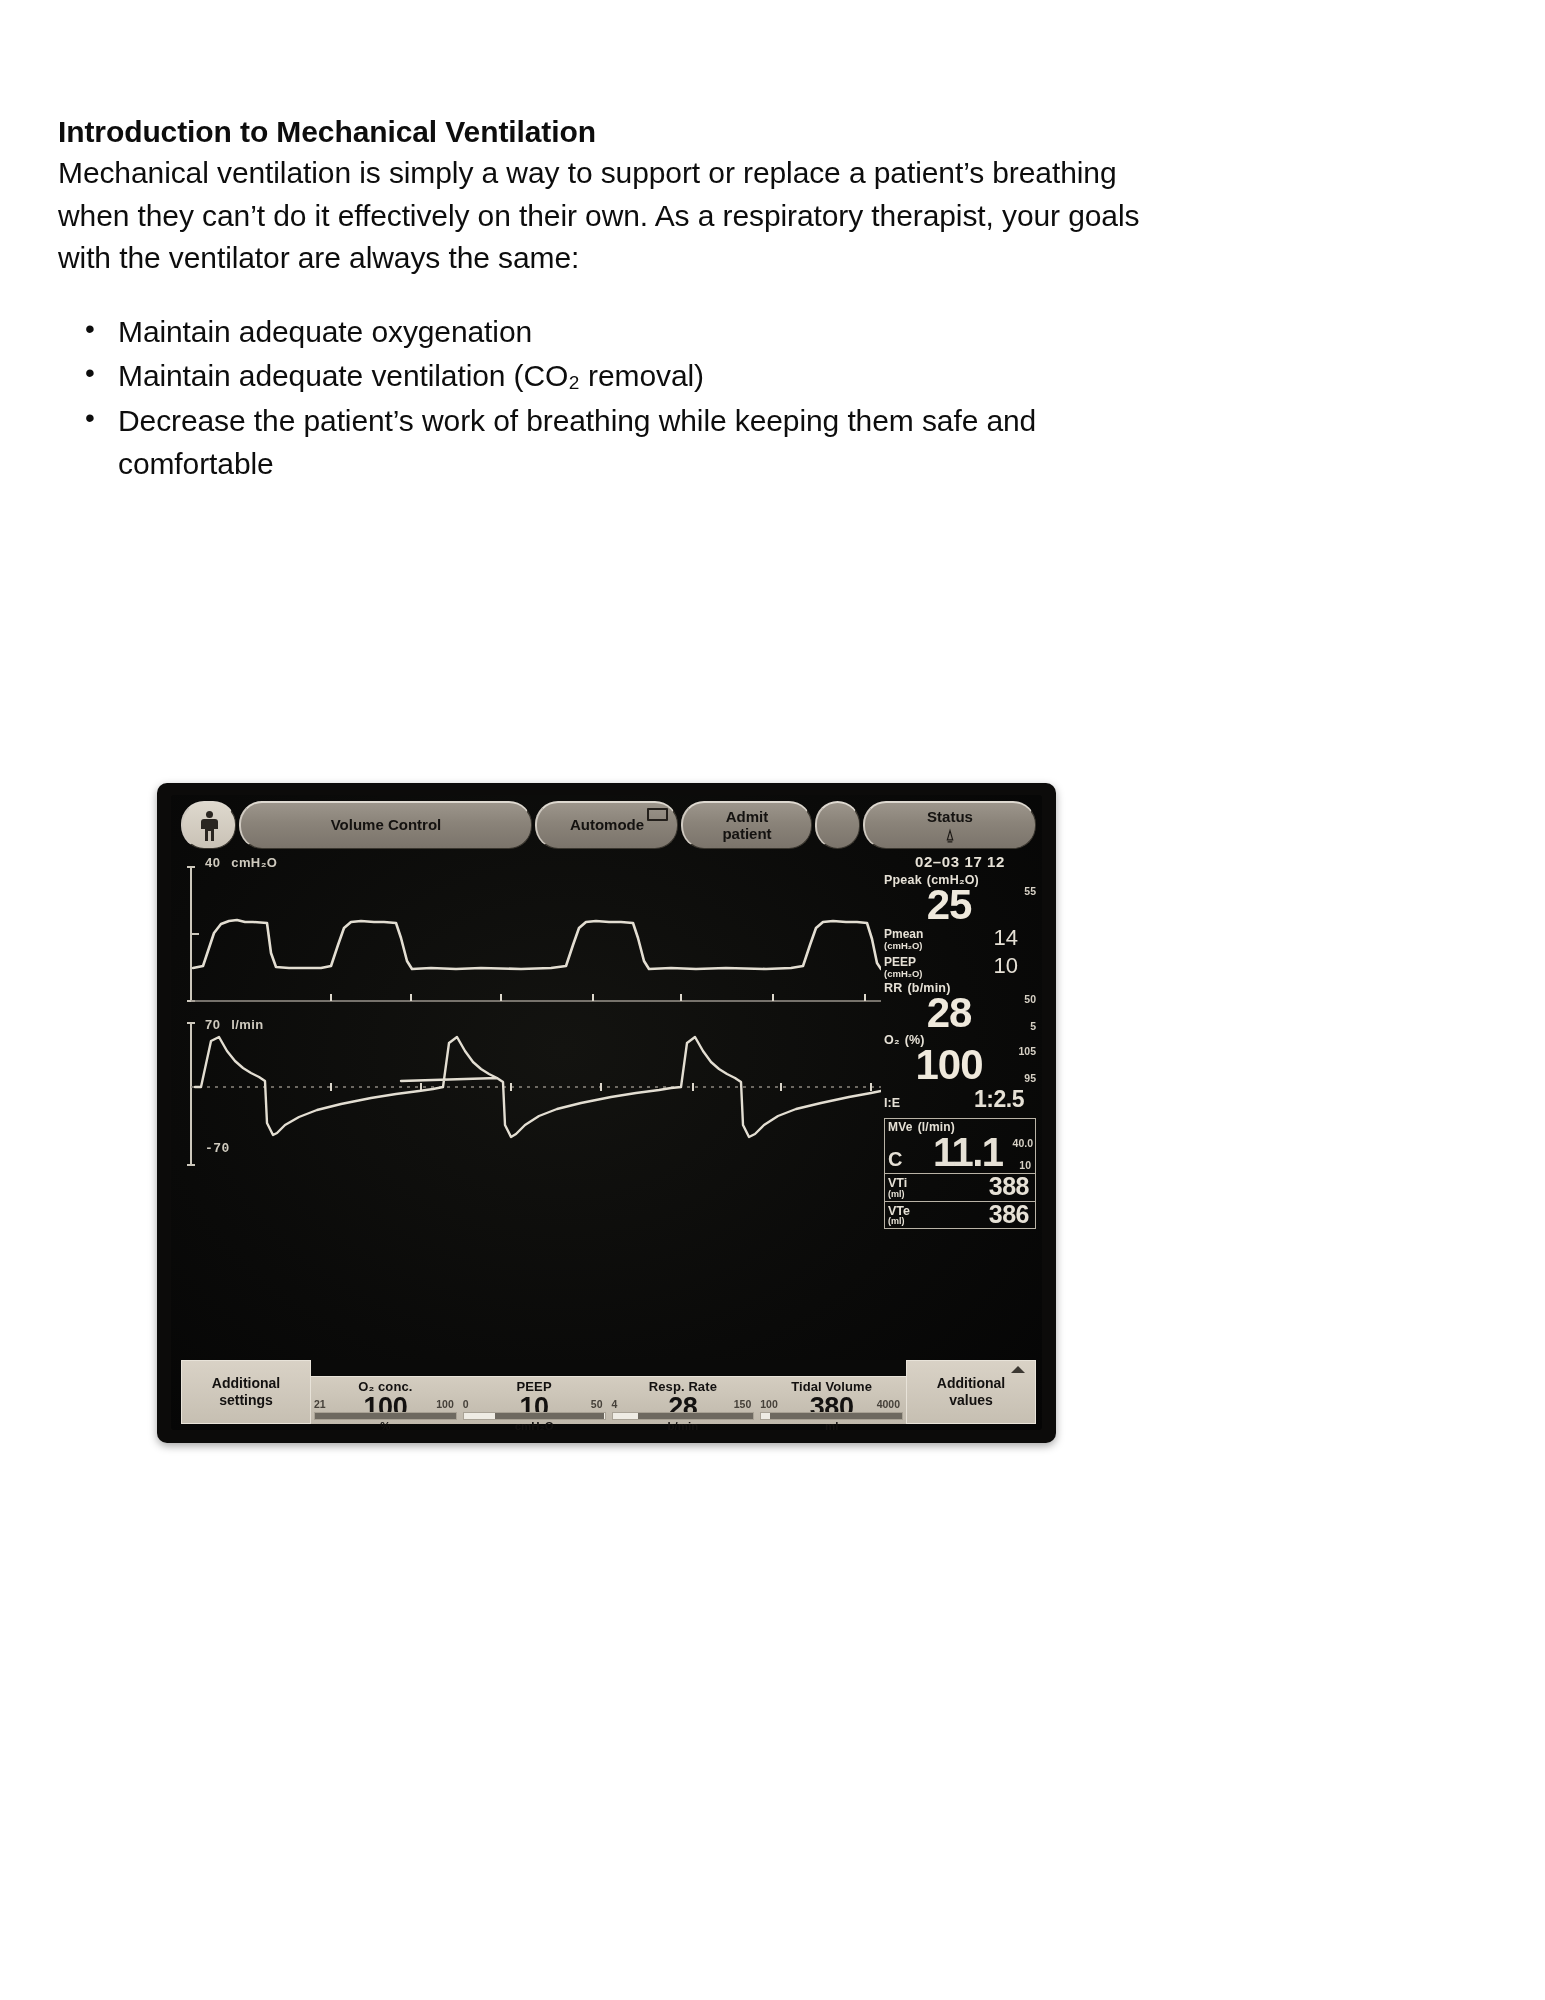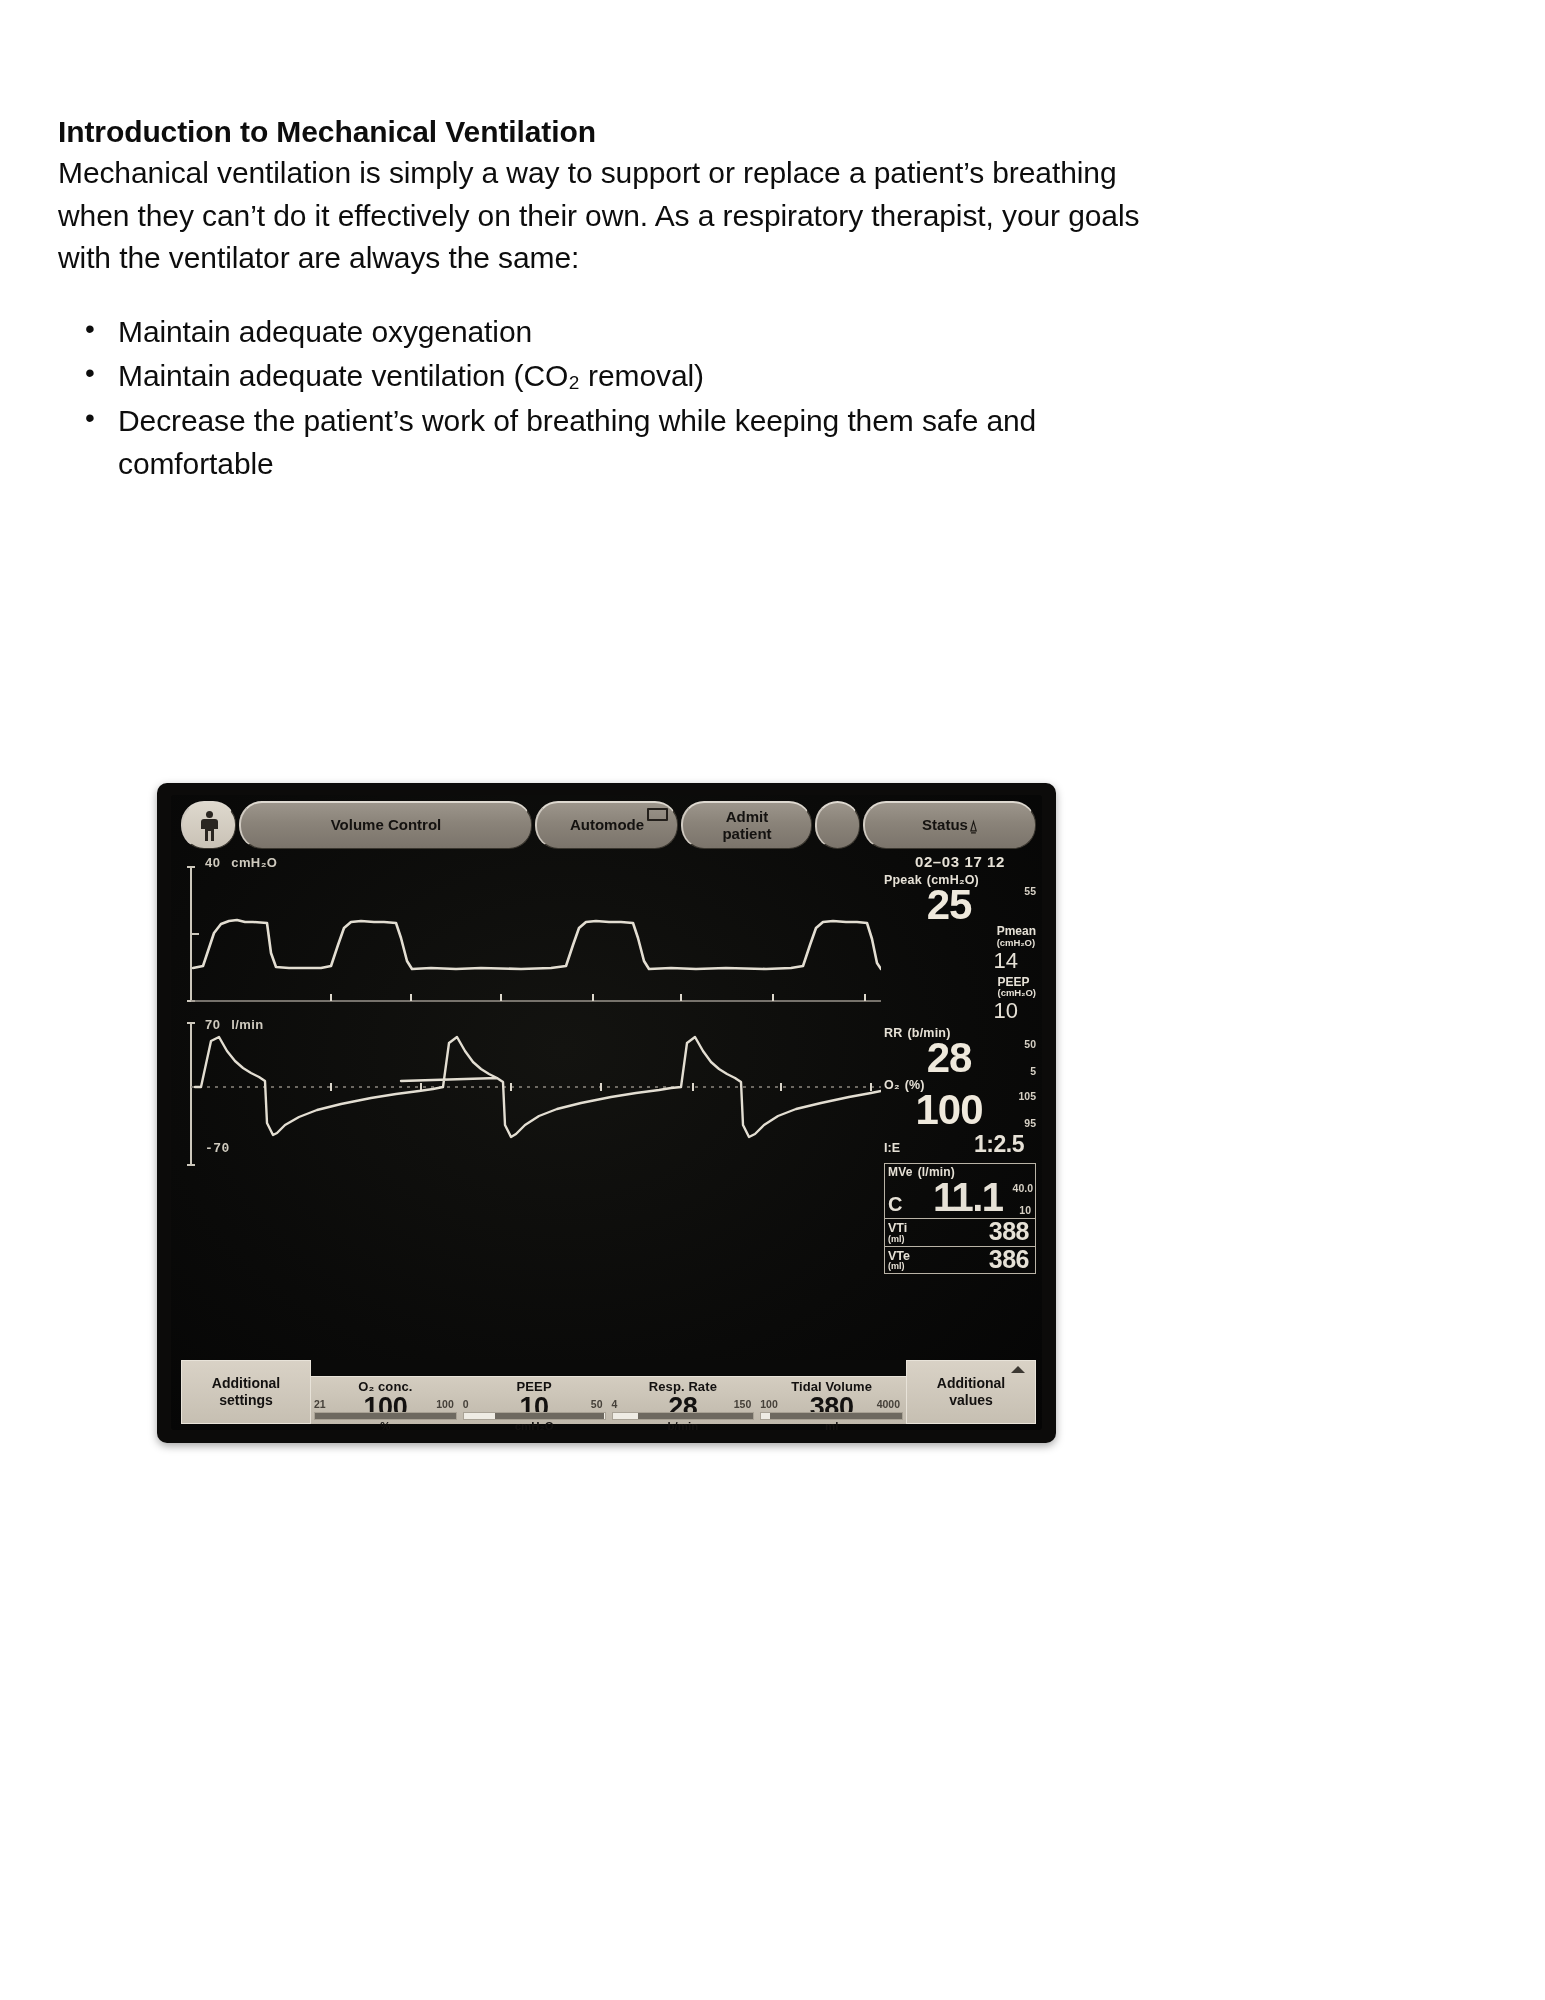--- a/index.html
+++ b/index.html
@@ -116,21 +116,21 @@
   }
   .tb-patient {
     width: 52px;
     background: linear-gradient(180deg, #ded8cd 0%, #c9c2b6 100%);
     flex: 0 0 52px;
   }
   .tb-mode { flex: 0 0 290px; }
   .tb-auto { flex: 0 0 140px; }
   .tb-admit { flex: 0 0 128px; }
   .tb-blank { flex: 1 1 auto; }
-  .tb-status { flex: 0 0 170px; flex-direction: row; gap: 1px; }
+  .tb-status { flex: 0 0 170px; flex-direction: column; gap: 1px; }
 
   .icon-person { width: 18px; height: 30px; position: relative; }
   .icon-person .head {
     position: absolute; left: 6px; top: 0;
     width: 7px; height: 7px; border-radius: 50%;
     background: #2a2621;
   }
   .icon-person .body {
     position: absolute; left: 1px; top: 8px;
     width: 17px; height: 10px; background: #2a2621;
@@ -227,21 +227,20 @@
     color: #d6d0c4;
     font-weight: bold;
   }
   .np-lim.hi { top: 12px; }
   .np-lim.lo { bottom: 0px; }
   .np-row {
     display: flex;
     align-items: flex-end;
     justify-content: space-between;
     margin-bottom: 2px;
-    flex-direction: column;
   }
   .np-row .lbl { font-size: 12px; font-weight: bold; line-height: 1.05; }
   .np-row .lbl .sub { font-size: 9.5px; display: block; }
   .np-row .val { font-size: 22px; font-weight: normal; padding-right: 18px; }
   .np-ie {
     display: flex; align-items: baseline; justify-content: space-between;
     margin-top: 2px;
   }
   .np-ie .lbl { font-size: 12.5px; font-weight: bold; }
   .np-ie .val { font-size: 23px; font-weight: bold; padding-right: 12px; letter-spacing: -0.5px; }

